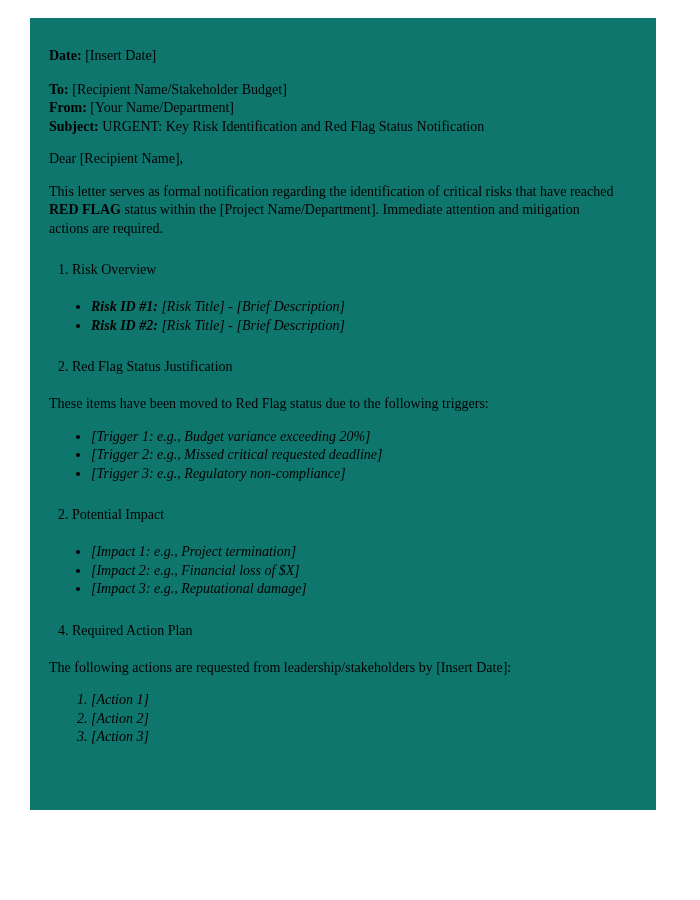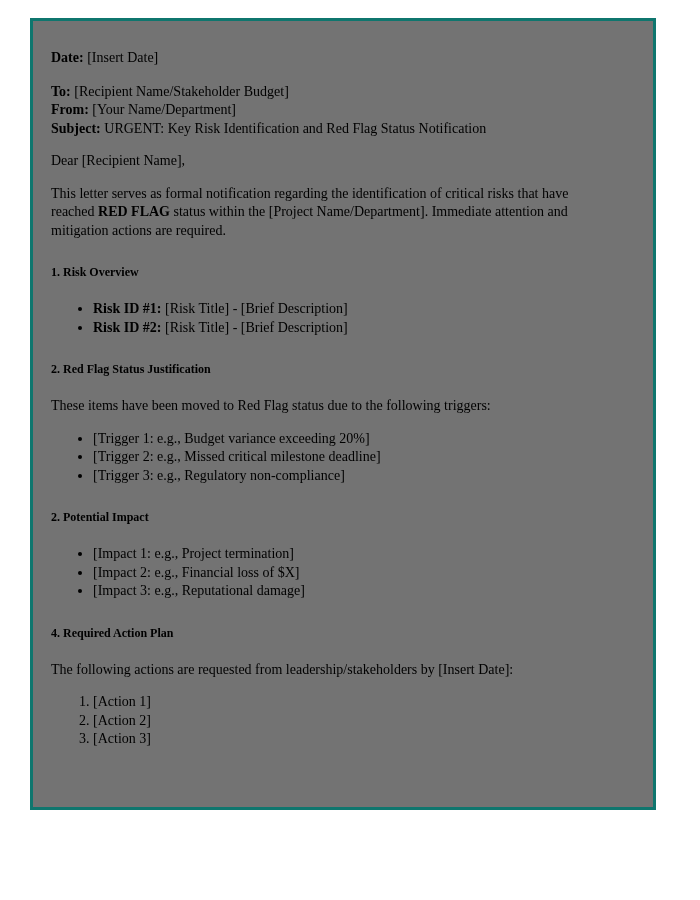--- a/index.html
+++ b/index.html
@@ -6,40 +6,41 @@
   html, body {
     width: 700px; height: 900px;
     background: #ffffff;
     font-family: "Liberation Serif", serif;
     color: #000000;
   }
   .page-frame {
     position: absolute;
     left: 30px; top: 18px;
     width: 626px; height: 792px;
-    border: 3px solid #0f766e;
-    background: #737373;
+    border: 1px solid #0f766e;
+    background: #0f766e;
     overflow: hidden;
     padding: 28px 38px 0 18px;
   }
   .letter { font-size: 14px; line-height: 18.5px; }
   p.block { margin: 0 0 14px 0; }
   .meta-line { line-height: 18.5px; }
   .meta-group { margin: 0 0 14px 0; }
   .date-line { margin: 0 0 15px 0; }
   strong.inline-label { font-weight: bold; }
   h2.section-heading {
-    font-size: 12px;
-    font-weight: bold;
-    margin: 22px 0 18px 0;
+    font-size: 14px;
+    font-weight: normal;
+    margin: 22px 0 18px 9px;
     line-height: 20px;
   }
   ul.bullet-list, ol.number-list {
     margin: 12px 0 14px 0;
     padding-left: 42px;
+    font-style: italic;
   }
   ul.bullet-list li, ol.number-list li {
     line-height: 18.5px;
   }
   ul.bullet-list { list-style: disc; }
   ol.number-list { list-style: decimal; }
 </style>
 </head>
 <body>
 
@@ -61,21 +62,21 @@
     <h2 class="section-heading">1. Risk Overview</h2>
     <ul class="bullet-list">
       <li><strong class="inline-label">Risk ID #1:</strong><span> [Risk Title] - [Brief Description]</span></li>
       <li><strong class="inline-label">Risk ID #2:</strong><span> [Risk Title] - [Brief Description]</span></li>
     </ul>
 
     <h2 class="section-heading">2. Red Flag Status Justification</h2>
     <p class="block">These items have been moved to Red Flag status due to the following triggers:</p>
     <ul class="bullet-list">
       <li>[Trigger 1: e.g., Budget variance exceeding 20%]</li>
-      <li>[Trigger 2: e.g., Missed critical milestone deadline]</li>
+      <li>[Trigger 2: e.g., Missed critical requested deadline]</li>
       <li>[Trigger 3: e.g., Regulatory non-compliance]</li>
     </ul>
 
     <h2 class="section-heading">2. Potential Impact</h2>
     <ul class="bullet-list">
       <li>[Impact 1: e.g., Project termination]</li>
       <li>[Impact 2: e.g., Financial loss of $X]</li>
       <li>[Impact 3: e.g., Reputational damage]</li>
     </ul>
 

